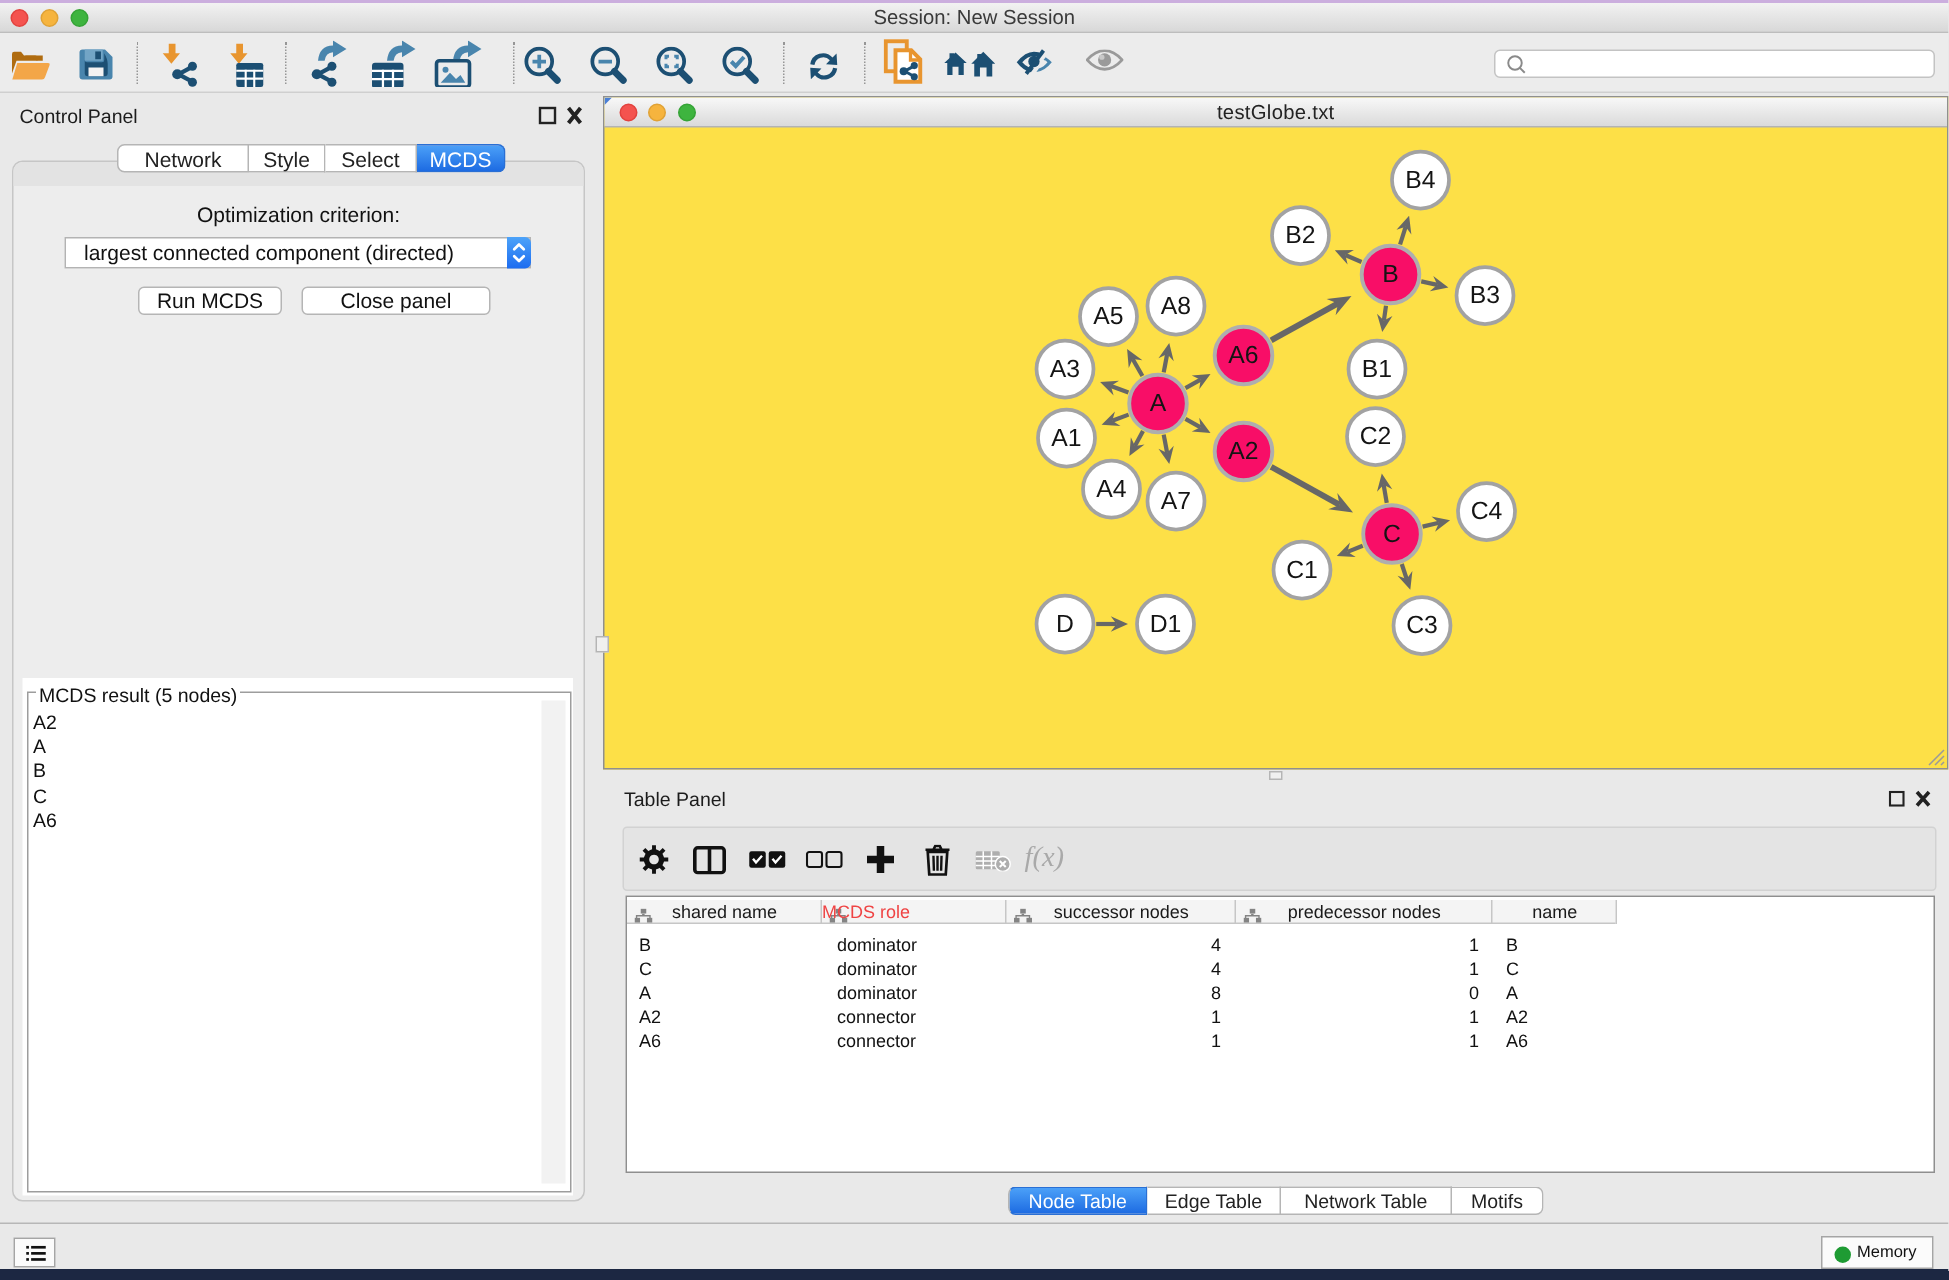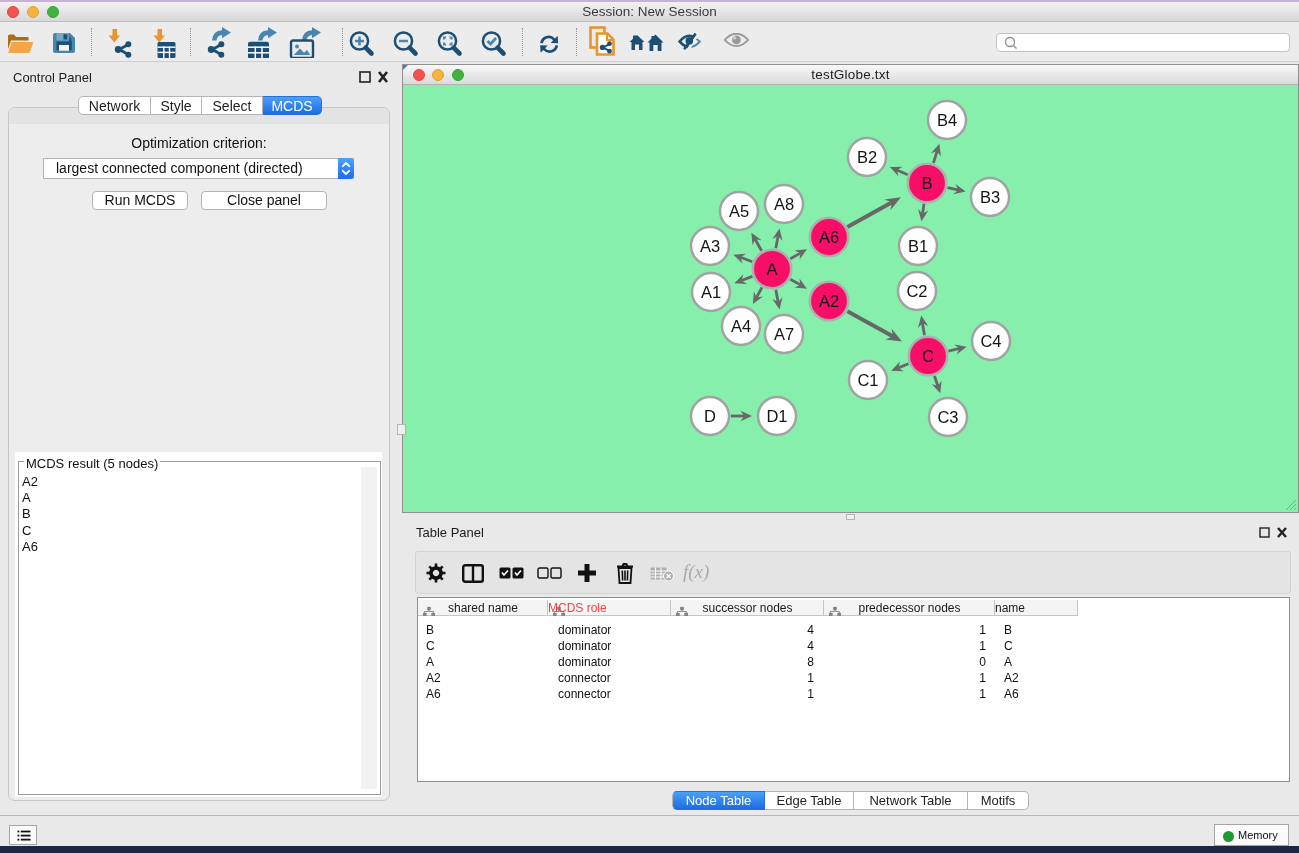--- a/index.html
+++ b/index.html
@@ -32,21 +32,21 @@
 #dd-step { right:-1px; top:-1px; width:16px; height:21px; border-radius:0 4px 4px 0; background:linear-gradient(#4da3f9,#1c6cf0); }
 .btn { position:absolute; height:19px; background:#fff; border:1px solid #b5b5b5; border-radius:4px; font-size:14px; color:#111; text-align:center; line-height:17px; }
 #btn-run { left:92px; top:191px; width:96px; }
 #btn-close { left:201px; top:191px; width:126px; }
 #mcds-white { left:15px; top:452px; width:367px; height:345px; background:#fff; }
 #mcds-border { left:18px; top:461px; width:363px; height:334px; border:1px solid #9d9d9d; }
 #mcds-label { left:24px; top:456px; font-size:13px; color:#111; background:#fff; padding:0 2px; }
 #mcds-list { left:22px; top:474px; font-size:13px; color:#111; line-height:16.2px; }
 #mcds-sb { left:361px; top:467px; width:16px; height:322px; background:#f2f2f2; }
 #desktop { left:402px; top:62px; width:897px; height:755px; background:#e9e9e9; }
-#frame { left:402px; top:64px; width:897px; height:449px; background:#86efac; border:1px solid #8f8f8f; }
+#frame { left:402px; top:64px; width:897px; height:449px; background:#fde047; border:1px solid #8f8f8f; }
 #ftitle { position:absolute; left:0; top:0; width:895px; height:20px; background:linear-gradient(#f8f8f8,#dadada); border-bottom:1px solid #b3b3b3; }
 #ftitle .t1 { left:10px; background:#f4534f; border:1px solid #e2423e; width:12px; height:12px; top:4px; }
 #ftitle .t2 { left:29px; background:#f6b43e; border:1px solid #e0a235; width:12px; height:12px; top:4px; }
 #ftitle .t3 { left:49px; background:#3eb43f; border:1px solid #35a336; width:12px; height:12px; top:4px; }
 #ftext { position:absolute; left:0; top:2px; width:895px; text-align:center; font-size:13.5px; letter-spacing:0.2px; color:#232323; }
 #tp-title { left:416px; top:525px; font-size:13px; color:#1c1c1c; }
 #tp-toolbar { left:415px; top:551px; width:876px; height:43px; background:#e4e4e4; border:1px solid #d2d2d2; border-radius:3px; }
 #tbl { left:417px; top:597px; width:873px; height:185px; background:#fff; border:1px solid #8f8f8f; }
 #tbl-tabs { left:672px; top:791px; }
 #tbl-tabs span { line-height:17px; font-size:13px; }
@@ -232,21 +232,21 @@
 </div>
 
 <div class="abs" id="cp-title">Control Panel</div>
 <svg class="abs" style="left:358px;top:70px" width="32" height="14" viewBox="0 0 32 14">
     <rect x="2" y="2" width="10" height="10" fill="none" stroke="#222" stroke-width="1.6"></rect>
     <path d="M21 2 L29 12 M29 2 L21 12" stroke="#222" stroke-width="2.6"></path>
   </svg>
 <div class="abs" id="cp-box"></div>
 <div class="abs" id="cp-band"></div>
 <div class="abs seg" id="cp-tabs">
-    <span style="width:73px">Network</span>
+    <span style="width:88px">Network</span>
     <span style="width:51px">Style</span>
     <span style="width:61px">Select</span>
     <span class="on" style="width:59px">MCDS</span>
   </div>
 <div class="abs" id="opt-label">Optimization criterion:</div>
 <div class="abs" id="dropdown">largest connected component (directed)
   <div class="abs" id="dd-step"><svg width="16" height="21" viewBox="0 0 16 21">
         <path d="M4.8 8.2 L8 5 L11.2 8.2" fill="none" stroke="#fff" stroke-width="1.8" stroke-linecap="round" stroke-linejoin="round"></path>
         <path d="M4.8 12.8 L8 16 L11.2 12.8" fill="none" stroke="#fff" stroke-width="1.8" stroke-linecap="round" stroke-linejoin="round"></path>
       </svg></div>
@@ -457,21 +457,21 @@
 <div style="position:absolute;left:411px;top:5px;"><svg width="12" height="11" viewBox="0 0 13 11">
         <g fill="#848484">
           <rect x="4.5" y="0.5" width="4" height="3.4"></rect>
           <rect x="0" y="7" width="4" height="3.4"></rect>
           <rect x="9" y="7" width="4" height="3.4"></rect>
           <path d="M6 4 L6 5.5 L1.5 5.5 L1.5 7.5 M6.8 4 L6.8 5.5 L11.2 5.5 L11.2 7.5" stroke="#848484" fill="none" stroke-width="1"></path>
         </g>
       </svg></div>
 <div style="position:absolute;left:406px;top:2px;width:171px;height:17px;text-align:center;font-size:12px;color:#1a1a1a;line-height:17px;">predecessor nodes</div>
 <div style="position:absolute;left:577px;top:2px;width:83px;height:16px;border-right:1px solid #c6c6c6;"></div>
-<div style="position:absolute;left:577px;top:2px;width:83px;height:17px;text-align:left;font-size:12px;color:#1a1a1a;line-height:17px;">name</div>
+<div style="position:absolute;left:577px;top:2px;width:83px;height:17px;text-align:center;font-size:12px;color:#1a1a1a;line-height:17px;">name</div>
 <div style="position:absolute;left:8px;top:25px;font-size:12px;color:#111;">B</div>
 <div style="position:absolute;left:140px;top:25px;font-size:12px;color:#111;">dominator</div>
 <div style="position:absolute;left:253px;top:25px;width:143px;text-align:right;font-size:12px;color:#111;">4</div>
 <div style="position:absolute;left:406px;top:25px;width:162px;text-align:right;font-size:12px;color:#111;">1</div>
 <div style="position:absolute;left:586px;top:25px;font-size:12px;color:#111;">B</div>
 <div style="position:absolute;left:8px;top:41px;font-size:12px;color:#111;">C</div>
 <div style="position:absolute;left:140px;top:41px;font-size:12px;color:#111;">dominator</div>
 <div style="position:absolute;left:253px;top:41px;width:143px;text-align:right;font-size:12px;color:#111;">4</div>
 <div style="position:absolute;left:406px;top:41px;width:162px;text-align:right;font-size:12px;color:#111;">1</div>
 <div style="position:absolute;left:586px;top:41px;font-size:12px;color:#111;">C</div>

